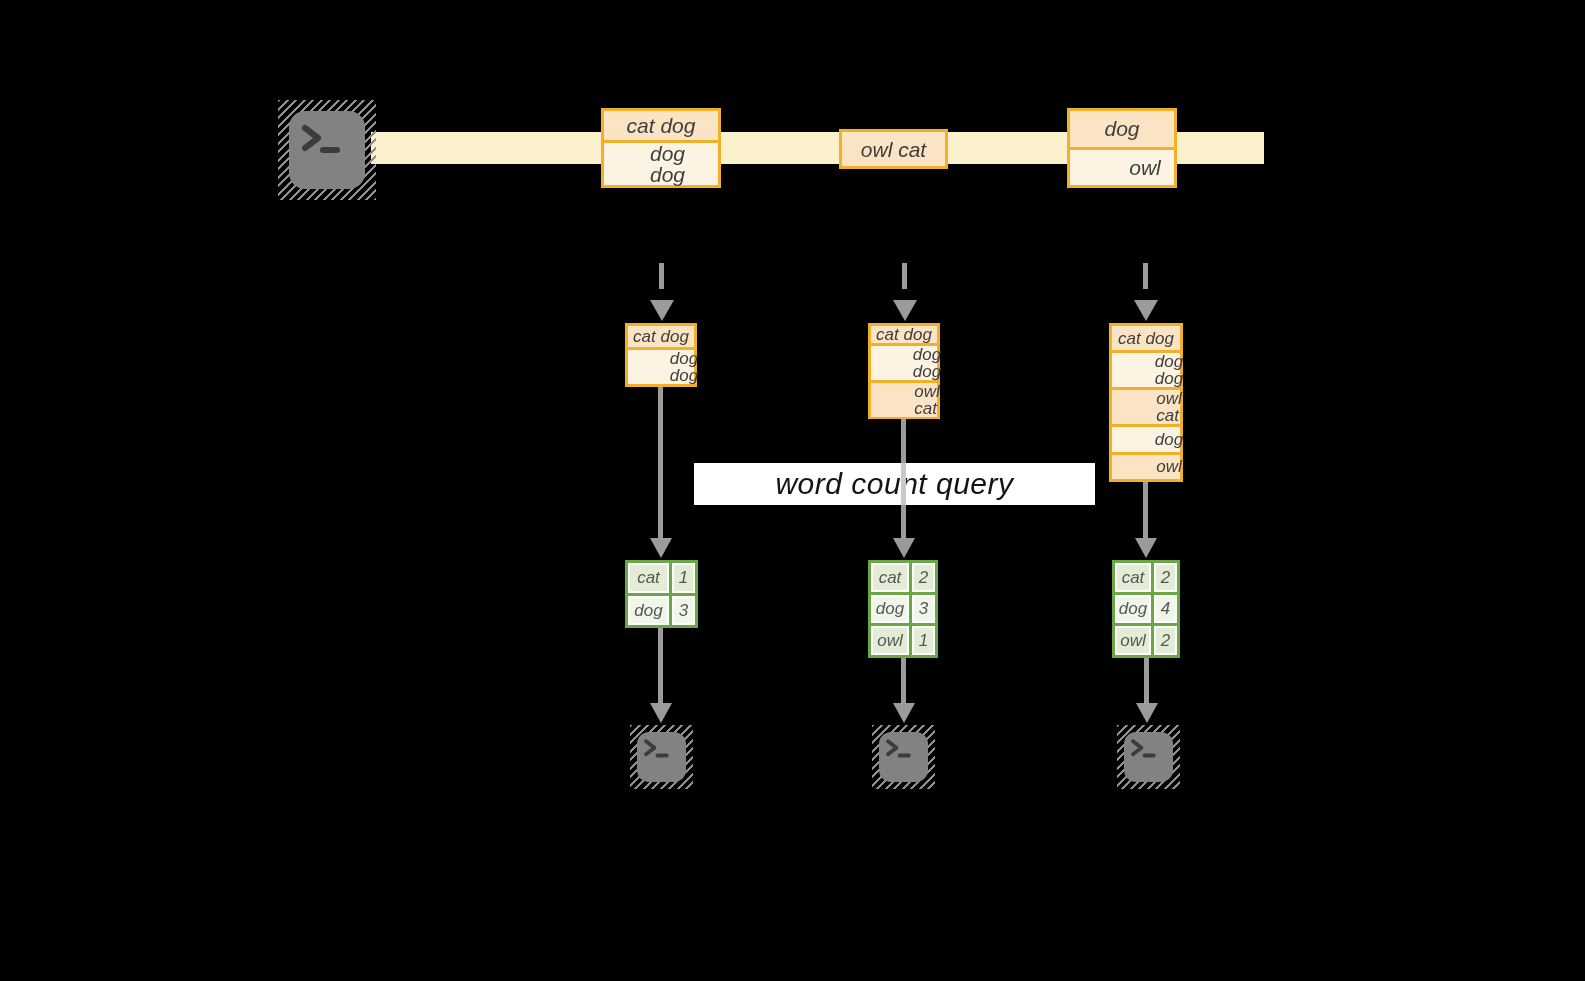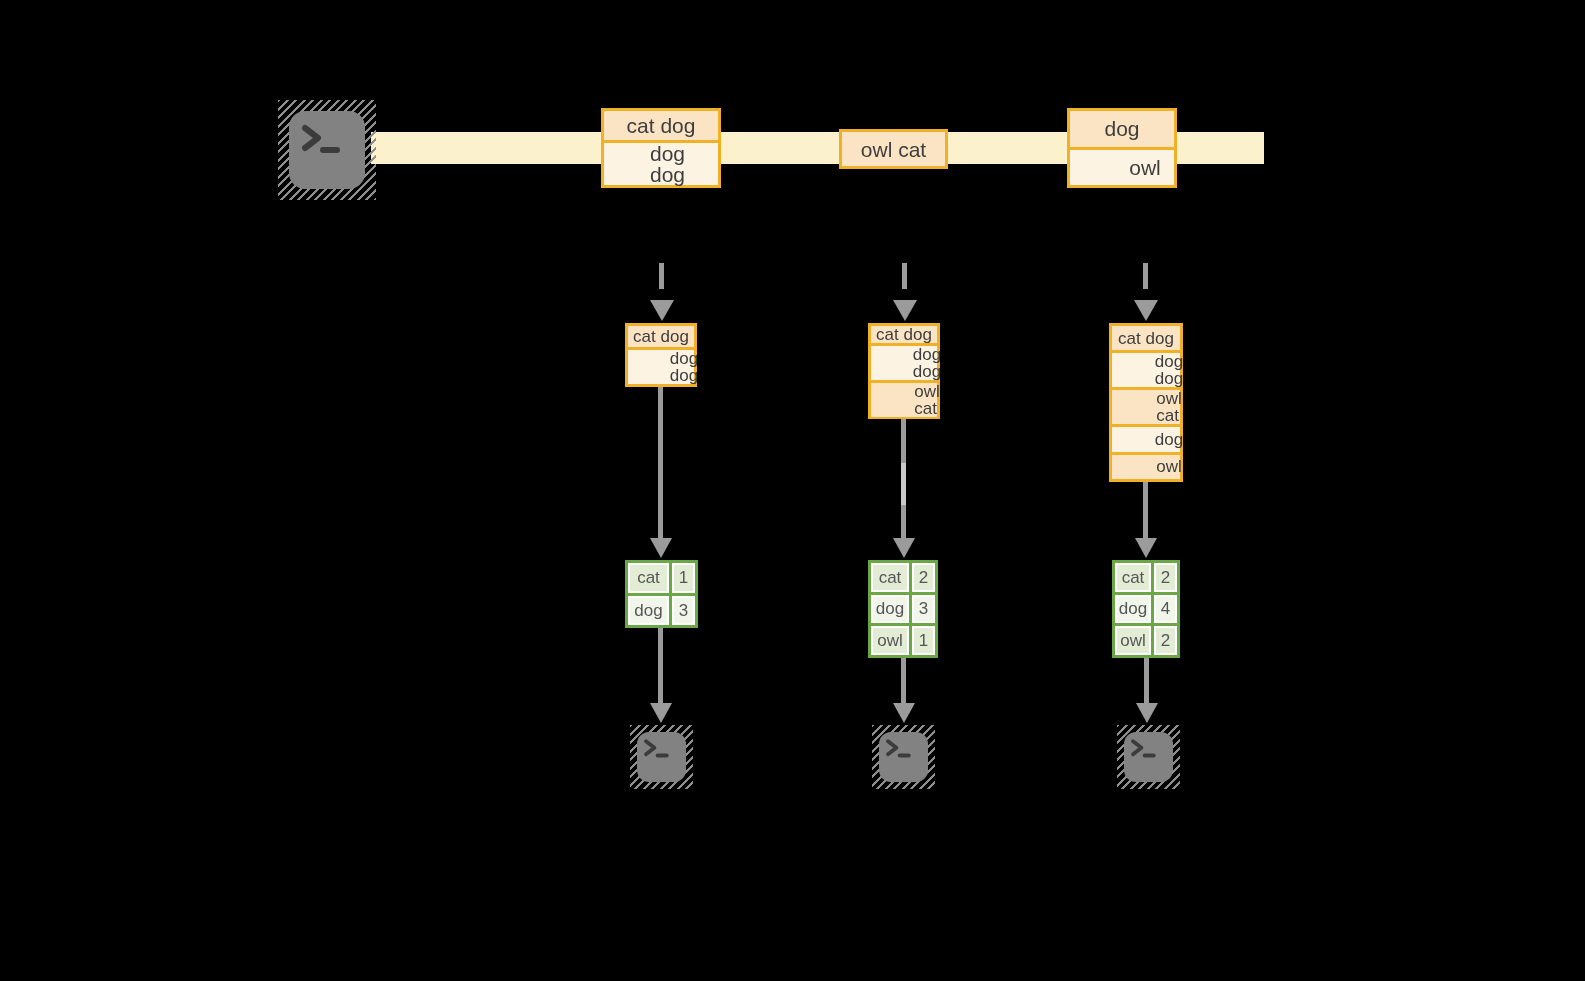--- a/index.html
+++ b/index.html
@@ -12,20 +12,21 @@
     --glight:#F1F6EB;
     --gray:#9B9B9B;
     --graylight:#C9C9C9;
     --term:#828282;
     --ink:#3E3E3E;
   }
   html,body{margin:0;padding:0;background:#000;}
   #canvas{
     position:relative;width:1264px;height:981px;background:#000;overflow:hidden;
     font-family:"Liberation Sans", sans-serif;
+    font-style:italic;
   }
   
   .band{position:absolute;background:var(--band);z-index:1;}
   .band-head{position:absolute;width:0;height:0;z-index:1;
     border-top:24px solid transparent;border-bottom:24px solid transparent;
     border-left:33px solid var(--band);}
   
   .obox{position:absolute;box-sizing:border-box;border:3px solid var(--amber);
     display:flex;flex-direction:column;z-index:4;}
   .orow{flex:1;display:flex;align-items:center;justify-content:center;
@@ -134,20 +135,23 @@
   </div>
   <div class="varrow" style="left:893px;top:419px;height:139px">
     <div class="vline"></div>
     <div class="vhead"></div>
   </div>
   <div class="varrow" style="left:1135px;top:482px;height:76px">
     <div class="vline"></div>
     <div class="vhead"></div>
   </div>
 
+  <div class="banner" style="left:694px;top:463px;width:401px;height:42px">
+    <span>word count query</span>
+  </div>
   <div class="banner-line" style="left:901px;top:463px;width:5px;height:42px"></div>
 
   <div class="gtable" style="left:625px;top:560px;width:73px;height:68px">
     <div class="gcell dark">cat</div>
     <div class="gcell dark">1</div>
     <div class="gcell light">dog</div>
     <div class="gcell light">3</div>
   </div>
   <div class="gtable" style="left:868px;top:560px;width:70px;height:98px">
     <div class="gcell dark">cat</div>

